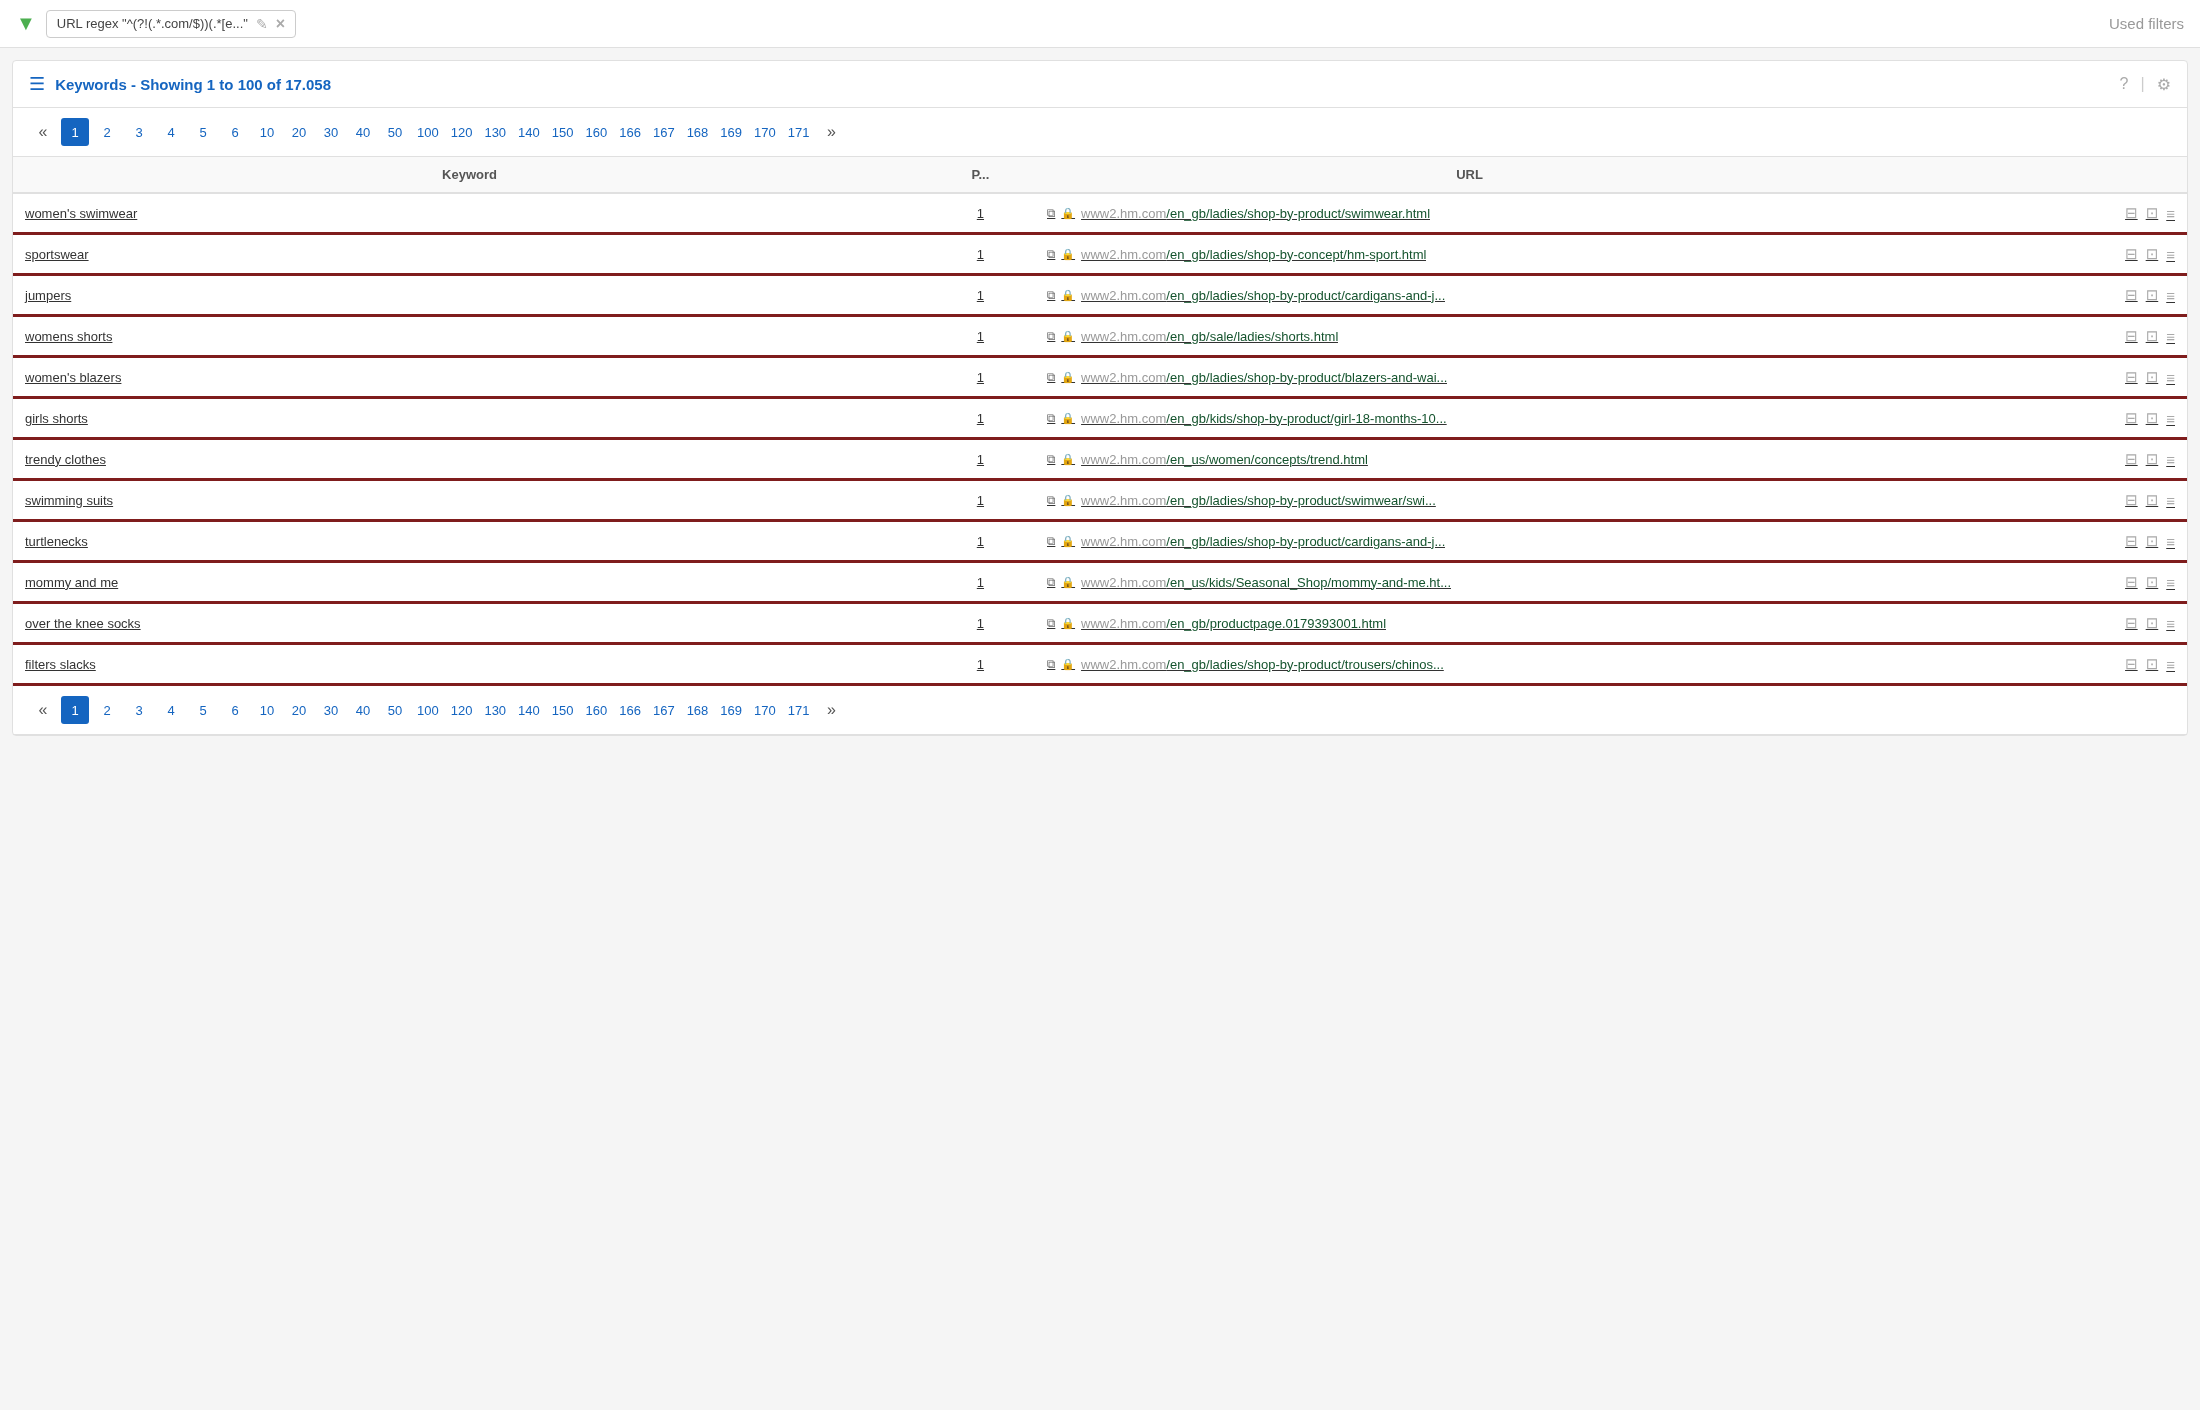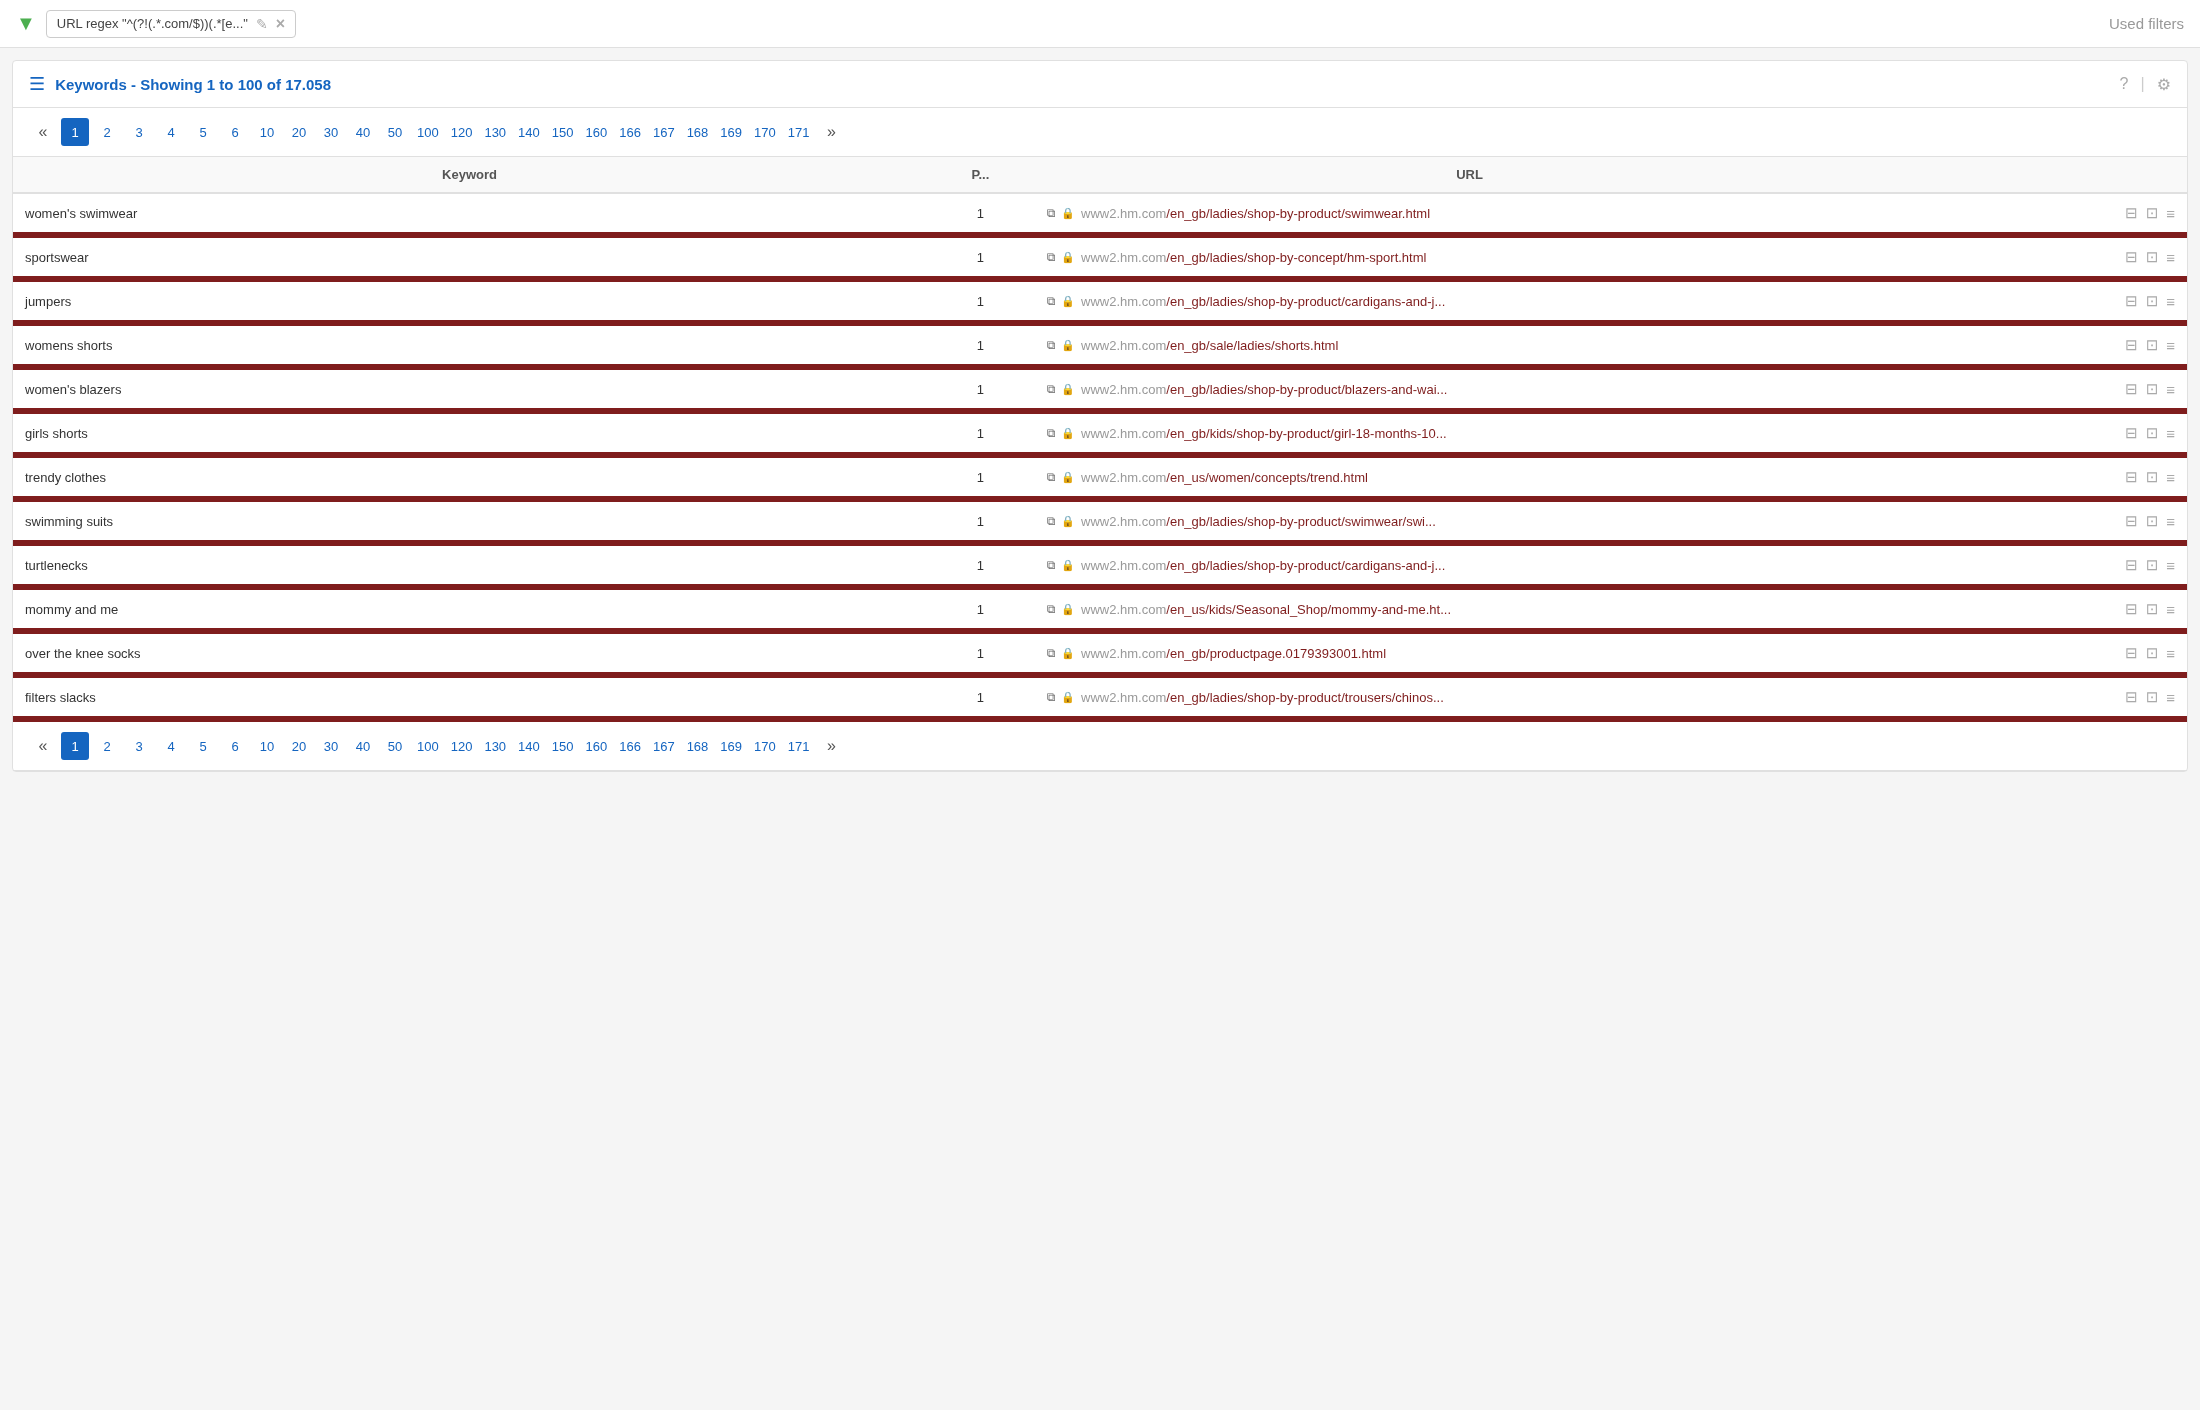--- a/index.html
+++ b/index.html
@@ -122,23 +122,24 @@
     }
     th {
       padding: 10px 12px;
       text-align: center;
       font-weight: 600;
       color: #555;
       font-size: 13px;
     }
     td {
       padding: 10px 12px;
-      border-bottom: 6px solid #7f1d1d;
+      border-bottom: 3px solid #7f1d1d;
       font-size: 13px;
       color: #333;
+      text-decoration: underline;
     }
     .col-keyword { width: 42%; }
     .col-pos { width: 5%; text-align: center; }
     .col-url { width: 40%; }
     .col-actions { width: 13%; text-align: right; }
     .url-cell {
       display: flex;
       align-items: center;
       gap: 6px;
       overflow: hidden;
@@ -156,21 +157,21 @@
     .url-text {
       overflow: hidden;
       text-overflow: ellipsis;
       white-space: nowrap;
       color: #555;
     }
     .url-text .url-domain {
       color: #999;
     }
     .url-text .url-path {
-      color: #7f1d1d;
+      color: #14532d;
       font-weight: 500;
     }
     .row-actions {
       display: flex;
       align-items: center;
       justify-content: flex-end;
       gap: 8px;
     }
     .action-icon {
       color: #aaa;

